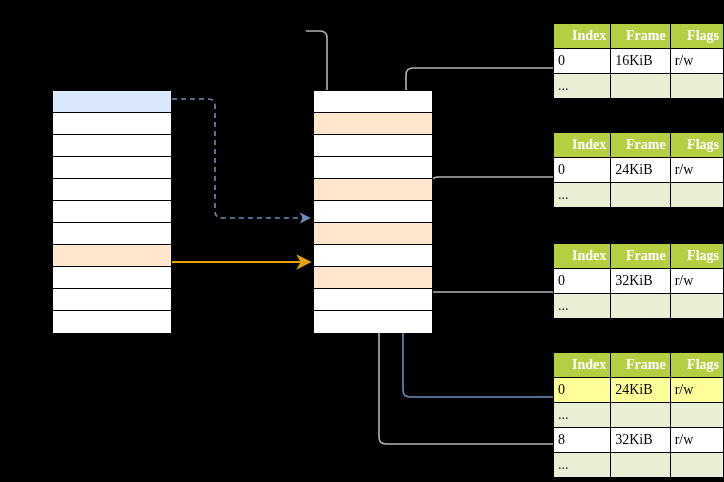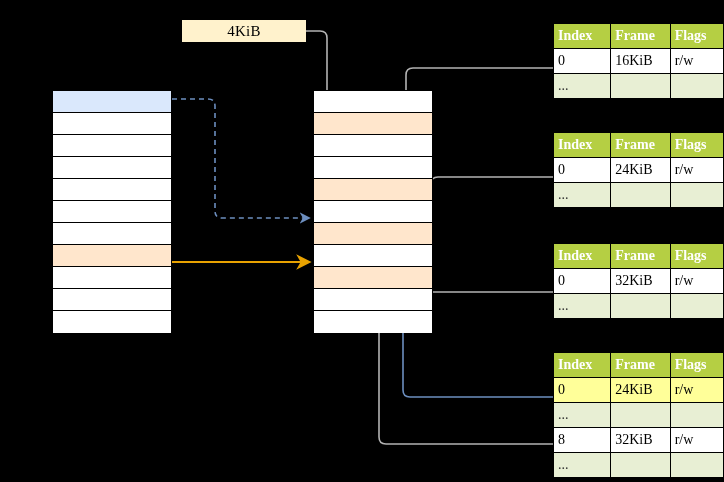--- a/index.html
+++ b/index.html
@@ -43,20 +43,21 @@
     padding:1px 4px;
     height:24px;
     line-height:22px;
     white-space:nowrap;
     overflow:hidden;
   }
   .pt th {
     background:#b5cf43;
     color:#ffffff;
     font-weight:bold;
+    text-align:right;
   }
   .pt td { background:#ffffff; color:#000; }
   .pt tr.ellipsis td { background:#e8efd4; color:#333; }
   .pt td.hl { background:#ffff99; }
   .pt col.c-index { width:58px; }
   .pt col.c-frame { width:60px; }
   .pt col.c-flags { width:54px; }
 </style>
 </head>
 <body>
@@ -86,21 +87,20 @@
 
     <path d="M553,444 H386 Q379,444 379,437 V272 Q379,267 374,267 Q369,267 369,262 V262" fill="none" stroke="#b3b3b3" stroke-width="1.6" marker-end="url(#ar-gray)"></path>
 
     <path d="M553,397 H410 Q403,397 403,390 V225" fill="none" stroke="#6c8ebf" stroke-width="1.6" marker-end="url(#ar-blue)"></path>
 
     <path d="M172,99 H208 Q215,99 215,106 V211 Q215,218 222,218 H306" fill="none" stroke="#6c8ebf" stroke-width="1.6" stroke-dasharray="5,4" marker-end="url(#ar-blue)"></path>
 
     <path d="M172,262 H305" fill="none" stroke="#e8a200" stroke-width="2.2" marker-end="url(#ar-orange)"></path>
   </svg>
 
-  <div class="label-box" style="left:182px; top:20px; width:124px; height:22px;">4KiB</div>
 
   <div class="col-table" id="left-col" style="left:52px; top:90px; width:120px; height:242px;">
       <div class="col-row blue" style="height: 22px;"></div>
       <div class="col-row" style="height: 22px;"></div>
       <div class="col-row" style="height: 22px;"></div>
       <div class="col-row" style="height: 22px;"></div>
       <div class="col-row" style="height: 22px;"></div>
       <div class="col-row" style="height: 22px;"></div>
       <div class="col-row" style="height: 22px;"></div>
       <div class="col-row peach" style="height: 22px;"></div>

